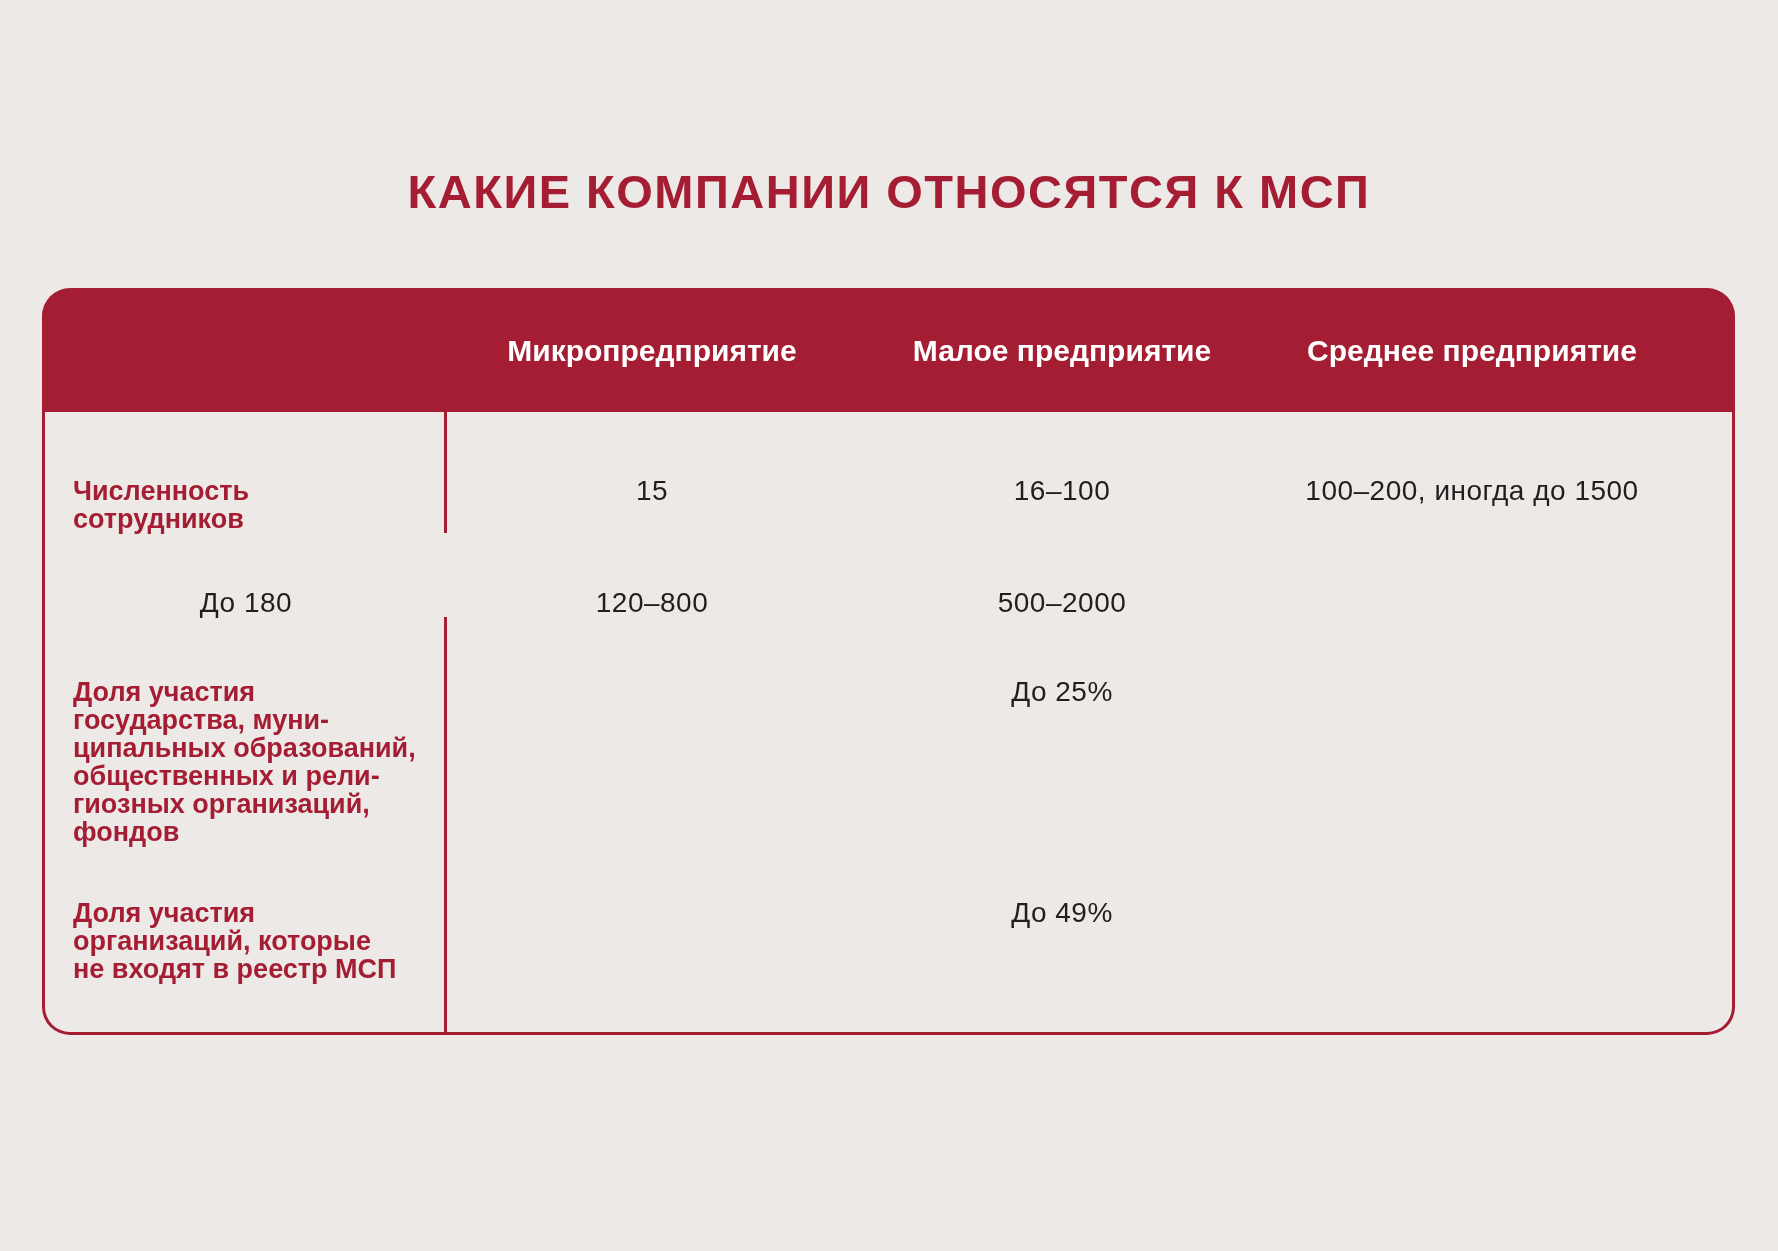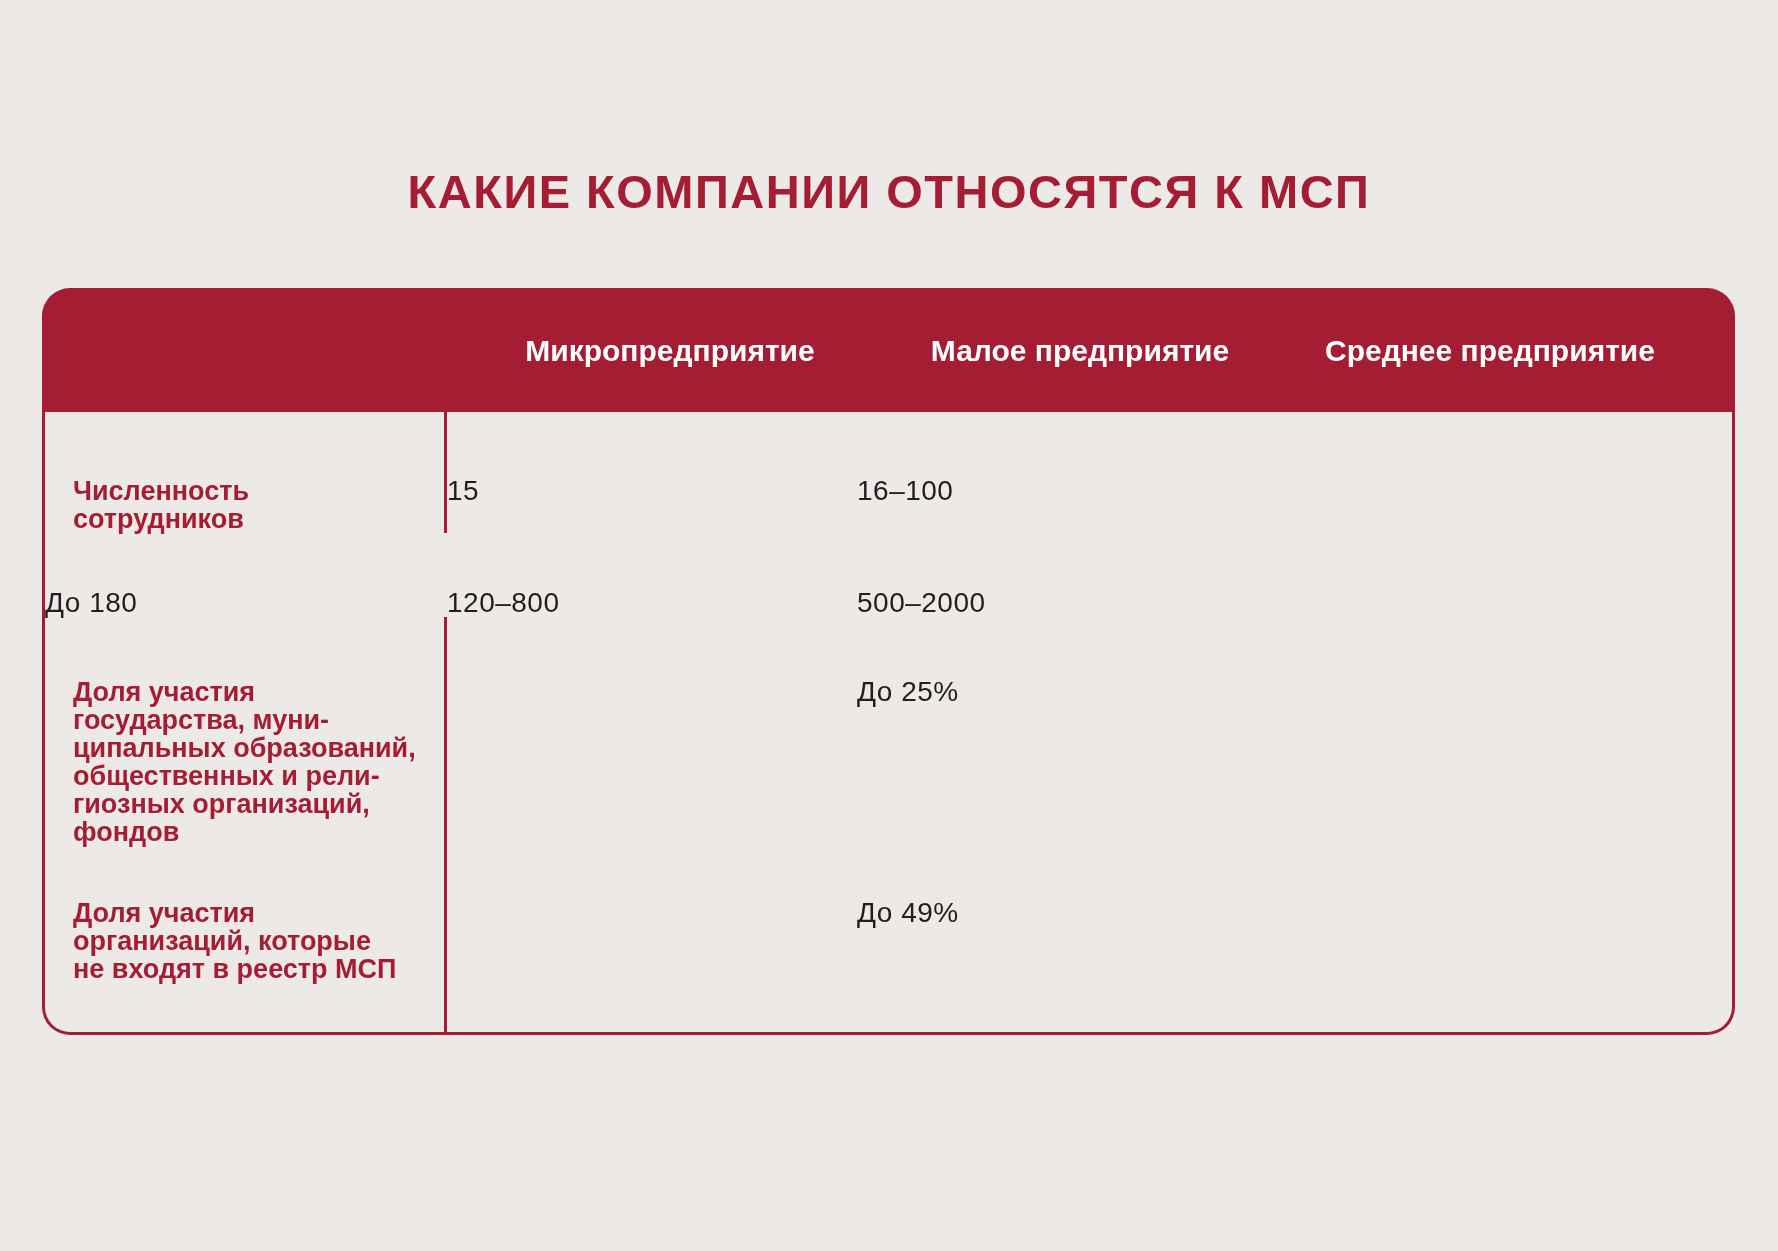--- a/index.html
+++ b/index.html
@@ -36,21 +36,20 @@
     width: 1693px;
   }
   .thead {
     box-sizing: border-box;
     height: 124px;
     background: #A41D33;
     border-radius: 28px 28px 0 0;
     display: grid;
     grid-template-columns: 405px 410px 410px 410px 1fr;
     align-items: center;
-    padding-left: 18px;
   }
   .thead .hcell {
     text-align: center;
     color: #FFFFFF;
     font-size: 30px;
     font-weight: bold;
     line-height: 32px;
     padding-top: 2px;
   }
   .tbody {
@@ -69,21 +68,21 @@
     border-right: 3px solid #A41D33;
     padding-left: 28px;
     padding-right: 22px;
     color: #A41D33;
     font-size: 27px;
     font-weight: bold;
     line-height: 28px;
     white-space: pre-line;
   }
   .value-cell {
-    text-align: left;
+    text-align: center;
     color: #1F1F1F;
     font-size: 28px;
     font-weight: 400;
     line-height: 28px;
     letter-spacing: 0.5px;
   }
   
   .row-1 .label-cell, .row-1 .value-cell { padding-top: 65px; }
   .row-2 .label-cell, .row-2 .value-cell { padding-top: 56px; }
   .row-3 .label-cell, .row-3 .value-cell { padding-top: 61px; }
@@ -106,20 +105,21 @@
       <div class="hcell"></div>
     </div>
 
     <div class="tbody">
 
       <div class="trow row-1">
         <div class="label-cell">Численность
 сотрудников</div>
         <div class="value-cell">15</div>
         <div class="value-cell">16–100</div>
+        <div class="value-cell">100–200, иногда до 1500</div>
         <div></div>
       </div>
 
       <div class="trow row-2">
         <div class="value-cell">До 180</div>
         <div class="value-cell">120–800</div>
         <div class="value-cell">500–2000</div>
         <div></div>
       </div>
 

